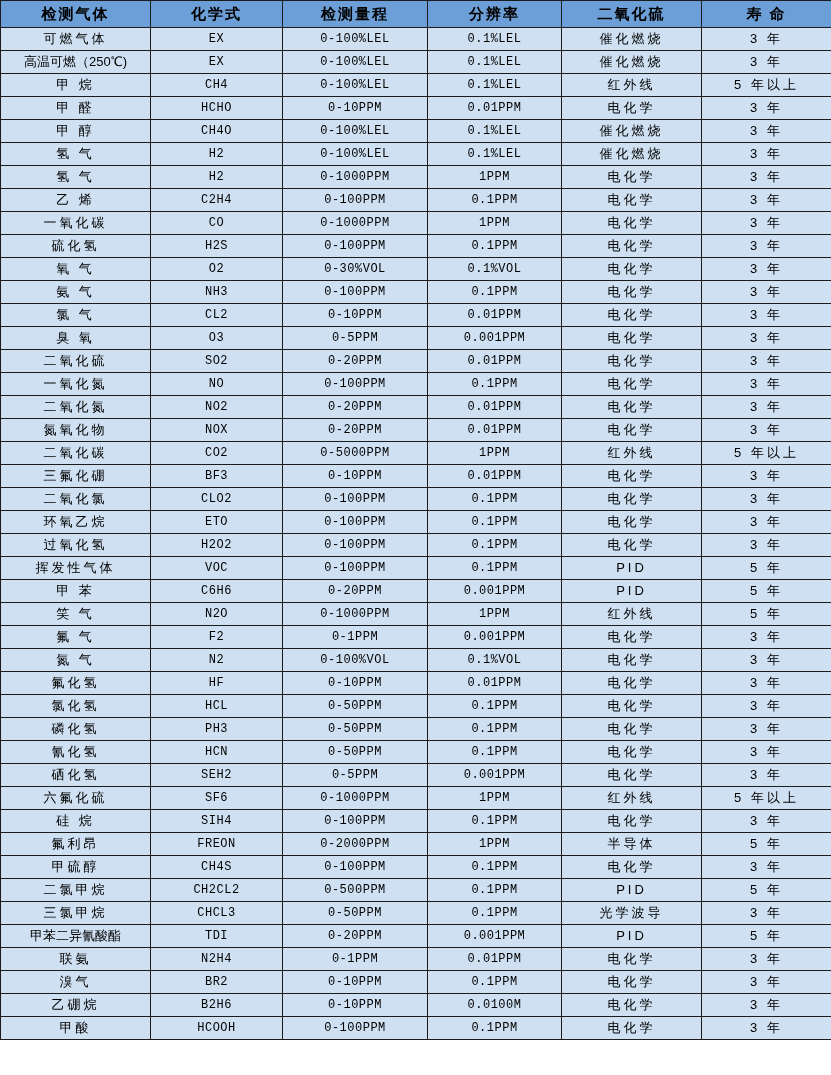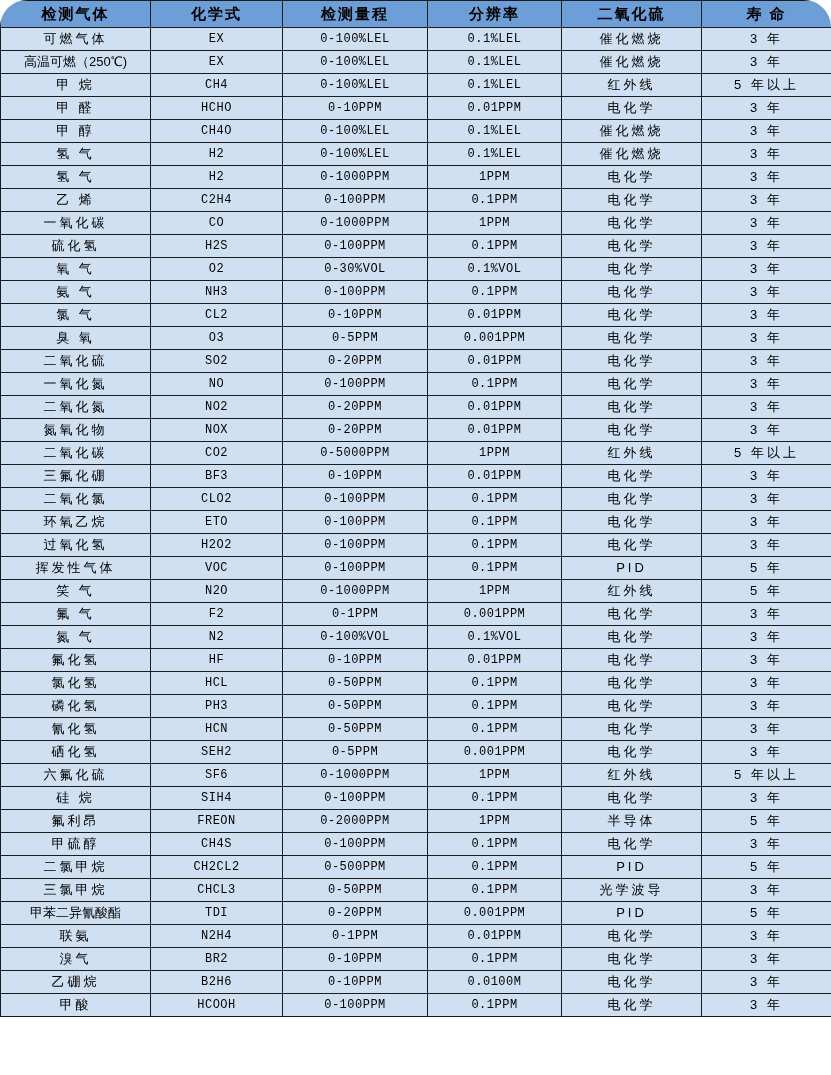--- a/index.html
+++ b/index.html
@@ -9,21 +9,20 @@
   }
   body {
     font-family: "Liberation Sans", sans-serif;
   }
   #sheet {
     width: 831px;
     height: 1075px;
     box-sizing: border-box;
     background: #ffffff;
     overflow: hidden;
-    border-radius: 27px;
   }
   table.gas-table {
     border-collapse: collapse;
     width: 831px;
     table-layout: fixed;
   }
   table.gas-table col.c0 { width: 150px; }
   table.gas-table col.c1 { width: 132px; }
   table.gas-table col.c2 { width: 145px; }
   table.gas-table col.c3 { width: 134px; }
@@ -277,20 +276,28 @@
         </tr>
         <tr>
           <td class="cn">挥发性气体</td>
           <td class="mono">VOC</td>
           <td class="mono">0-100PPM</td>
           <td class="mono">0.1PPM</td>
           <td class="cn">PID</td>
           <td class="cn">5 年</td>
         </tr>
         <tr>
+          <td class="cn">甲 苯</td>
+          <td class="mono">C6H6</td>
+          <td class="mono">0-20PPM</td>
+          <td class="mono">0.001PPM</td>
+          <td class="cn">PID</td>
+          <td class="cn">5 年</td>
+        </tr>
+        <tr>
           <td class="cn">笑 气</td>
           <td class="mono">N2O</td>
           <td class="mono">0-1000PPM</td>
           <td class="mono">1PPM</td>
           <td class="cn">红外线</td>
           <td class="cn">5 年</td>
         </tr>
         <tr>
           <td class="cn">氟 气</td>
           <td class="mono">F2</td>

